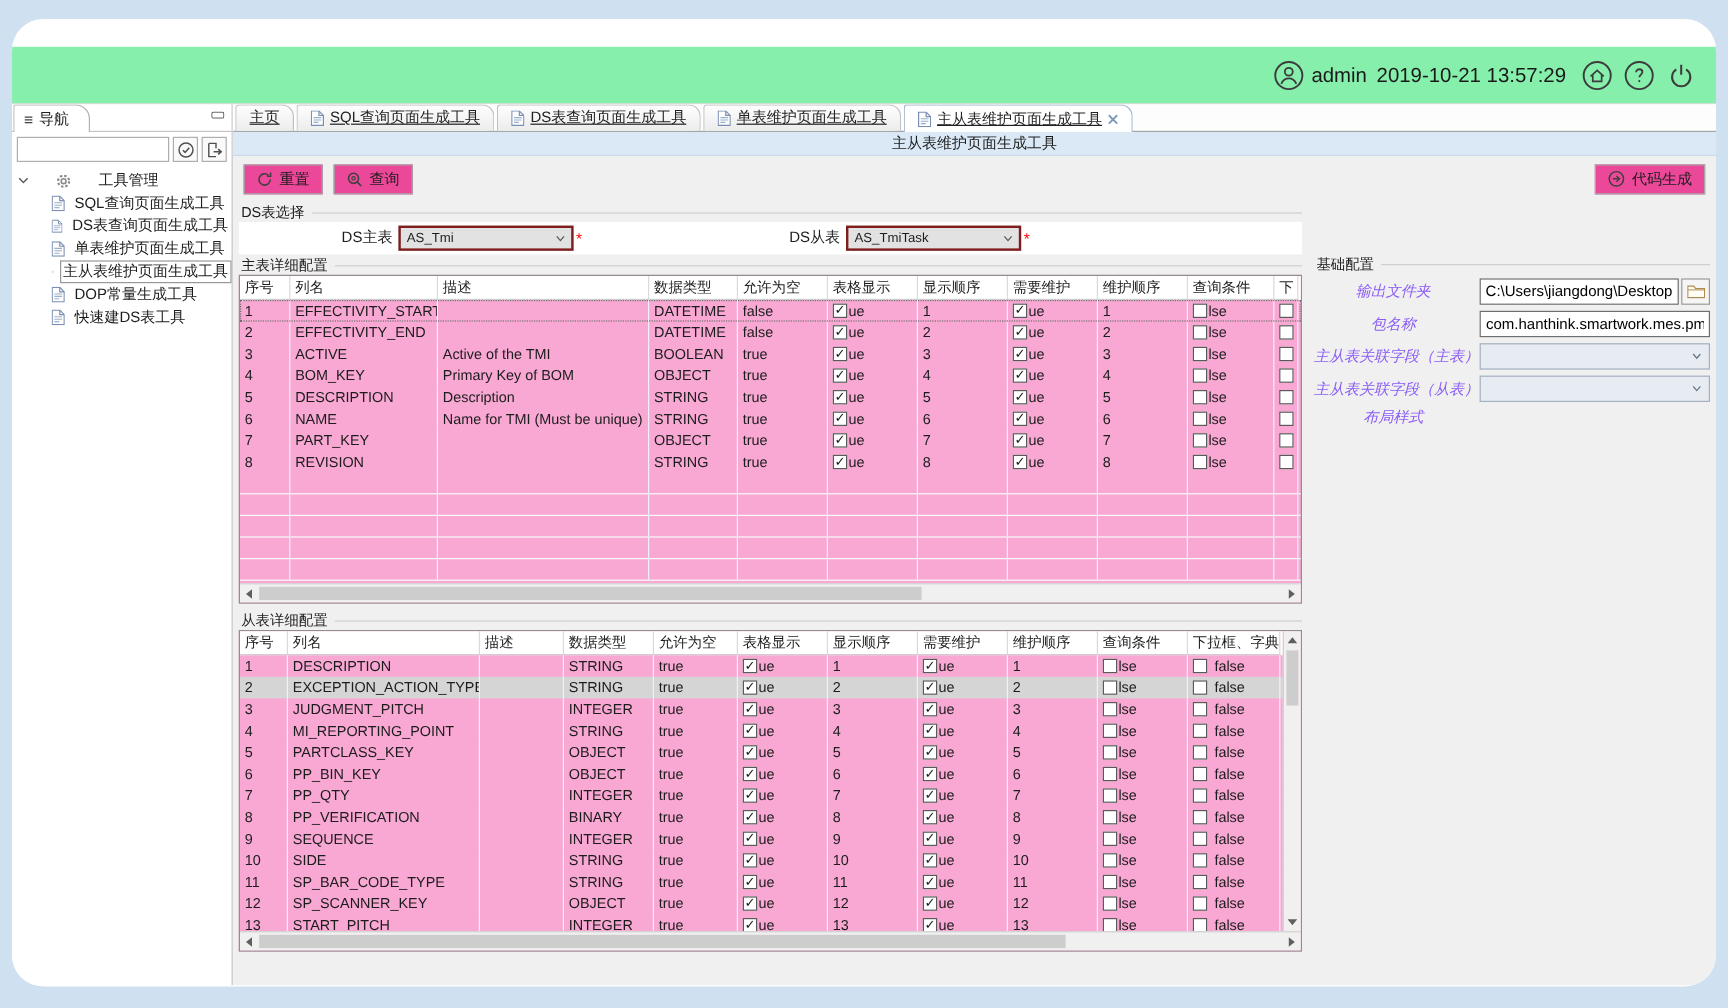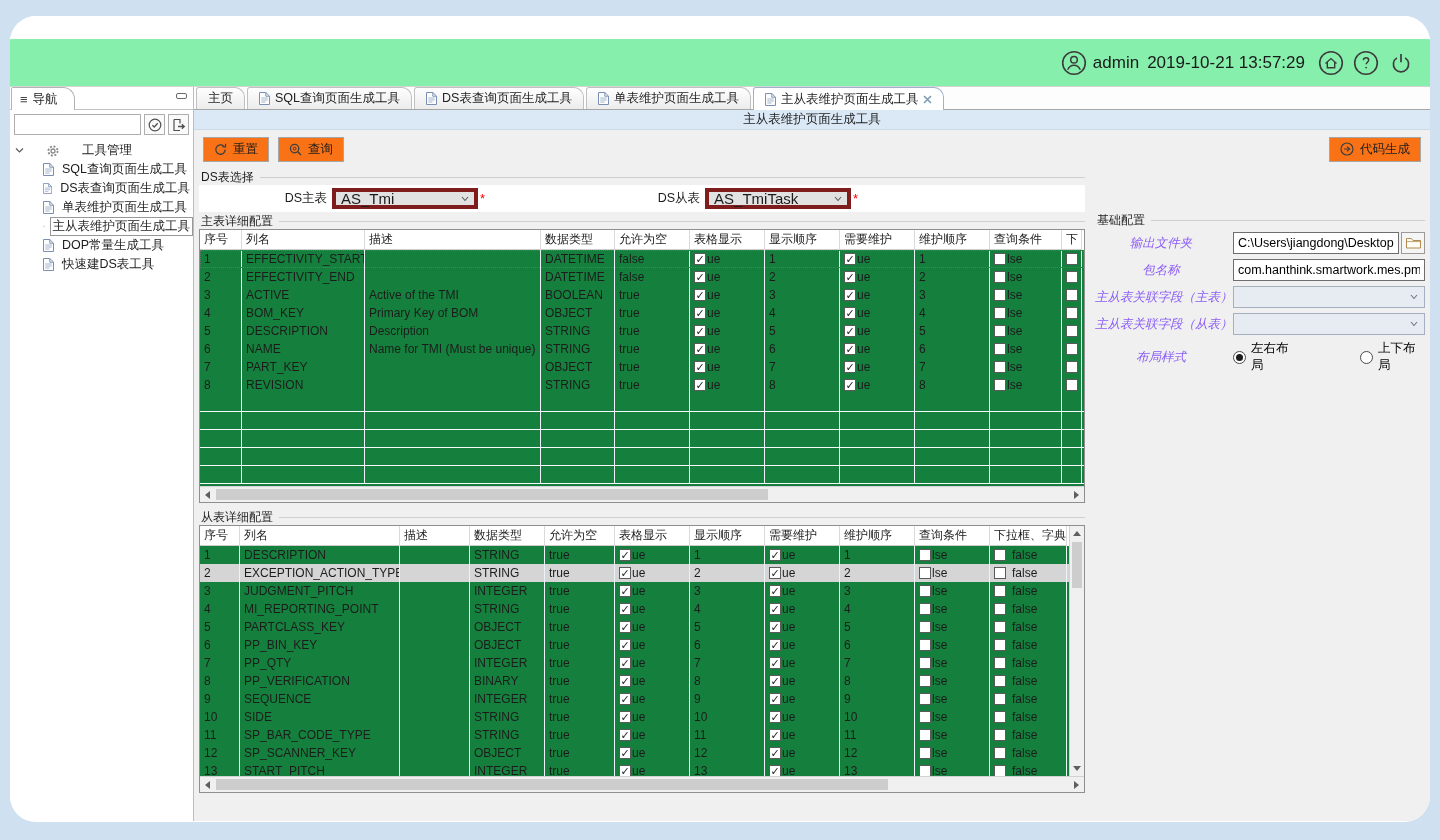--- a/index.html
+++ b/index.html
@@ -29,45 +29,45 @@
   .nav-tree { font-size:12.5px; color:#1c1c1c; padding-top:3px; }
   .tree-root { display:flex; align-items:center; gap:22px; height:19px; padding-left:5px; }
   .tree-item { display:flex; align-items:center; gap:5px; height:19px; padding-left:33px; }
   .tree-item .lbl { padding:0 2px; border:1px solid transparent; white-space:nowrap; }
   .tree-item.selected .lbl { border:1px solid #989898; background:#fff; }
 
   
   .main-area { flex:1; min-width:0; display:flex; flex-direction:column; background:#f0f0f0; }
   .tabbar { height:23px; background:#fdfdfd; border-bottom:1px solid #a6a6a6; display:flex; align-items:flex-end; padding-left:2px; }
   .tab { height:22px; display:flex; align-items:center; gap:5px; padding:0 11px; font-size:12.5px; color:#222; white-space:nowrap;
-         border:1px solid #c0c0c0; border-bottom:none; border-radius:3px 10px 0 0; background:linear-gradient(#fefefe,#ececec); margin-right:2px; position:relative; }
+         border:1px solid #c0c0c0; border-bottom:none; border-radius:3px 10px 0 0; background:linear-gradient(#fefefe,#ececec); margin-right:2px; position:relative;text-decoration:underline; }
   .tab.active { background:#fff; border-color:#9db3cc; height:23px; margin-bottom:-1px; z-index:2; }
   .title-strip { height:20px; background:#dbe9f7; border-bottom:1px solid #ccd9e9; display:flex; align-items:center; justify-content:center; font-size:12.5px; color:#1c1c1c; }
   .toolbar { height:38px; display:flex; align-items:center; gap:9px; padding:0 9px; }
-  .btn { height:25px; display:inline-flex; align-items:center; gap:6px; padding:0 10px; background:#f97316; border:1px solid #a6a6a6; font-size:12.5px; color:#1c1c1c; cursor:default; white-space:nowrap; }
+  .btn { height:25px; display:inline-flex; align-items:center; gap:6px; padding:0 10px; background:#ec4899; border:1px solid #a6a6a6; font-size:12.5px; color:#1c1c1c; cursor:default; white-space:nowrap; }
   .btn-generate { margin-left:auto; }
 
   .content { flex:1; display:flex; padding:0 5px; min-height:0; }
   .left-col { width:886px; flex:none; }
   .right-col { flex:1; min-width:0; margin-left:10px; overflow:hidden; }
 
   .group-head { height:14px; display:flex; align-items:center; margin-top:2px; }
   .group-head .gl { font-size:12px; color:#1c1c1c; white-space:nowrap; padding-left:2px; }
   .group-head .line { flex:1; height:1px; background:#cfcfcf; margin-left:6px; }
 
   
   .ds-fields { height:27px; background:#fff; display:flex; align-items:center; font-size:12.5px; color:#1c1c1c; margin-top:1px; }
   .ds-label { width:128px; text-align:right; margin-right:5px;padding-left:25px; }
   .ds-label2 { width:215px; text-align:right; margin-right:5px; }
-  .combo { width:146px; height:21px; background:#e2e2e2; border:4px solid #7f1d1d; display:flex; align-items:center; justify-content:space-between; padding:0 5px; font-size:15px; }
+  .combo { width:146px; height:21px; background:#e2e2e2; border:2px solid #7f1d1d; display:flex; align-items:center; justify-content:space-between; padding:0 5px; font-size:11px; }
   .req { color:#f00; font-size:13px; margin-left:2px; }
   .chev { width:8px; height:6px; flex:none; }
 
   
-  .tbl { background:#15803d; border:1px solid #8f8f8f; position:relative; margin-top:1px; }
+  .tbl { background:#f9a8d4; border:1px solid #8f8f8f; position:relative; margin-top:1px; }
   .tbl-main { height:274px; }
   .tbl-detail { height:268px; }
   .tbl-header { display:grid; background:#fff; }
   .hcell { font-size:12px; color:#1c1c1c; padding:1px 0 1px 4px; border-right:1px solid #dadada; border-bottom:1px solid #cdcdcd; white-space:nowrap; overflow:hidden; }
   .tbl-body { overflow:hidden; }
   .tbl-body-main { height:239px; }
   .tbl-body-detail { height:232px; }
   .tbl-row { display:grid; height:18px; }
   .tbl-row.selected { background:#d5d5d5; }
   .tbl-row.focused { outline:1px dotted #6e6e6e; outline-offset:-1px; }
@@ -1189,29 +1189,19 @@
             <div class="cfg-combo">
               <span></span>
               <svg class="chev" viewBox="0 0 8 6">
                   <path d="M1 1 L4 4.5 L7 1" fill="none" stroke="#6a7685" stroke-width="1.1"></path>
                 </svg>
             </div>
           </div>
 
           <div class="cfg-row">
             <span class="cfg-label">布局样式</span>
-            <div class="radio-group">
-              <span class="radio-opt">
-                <span class="radio on"></span>
-                <span>左右布局</span>
-              </span>
-              <span class="radio-opt">
-                <span class="radio"></span>
-                <span>上下布局</span>
-              </span>
-            </div>
           </div>
         </div>
 
       </div>
     </main>
   </div>
 </div>
 
 </body></html>

